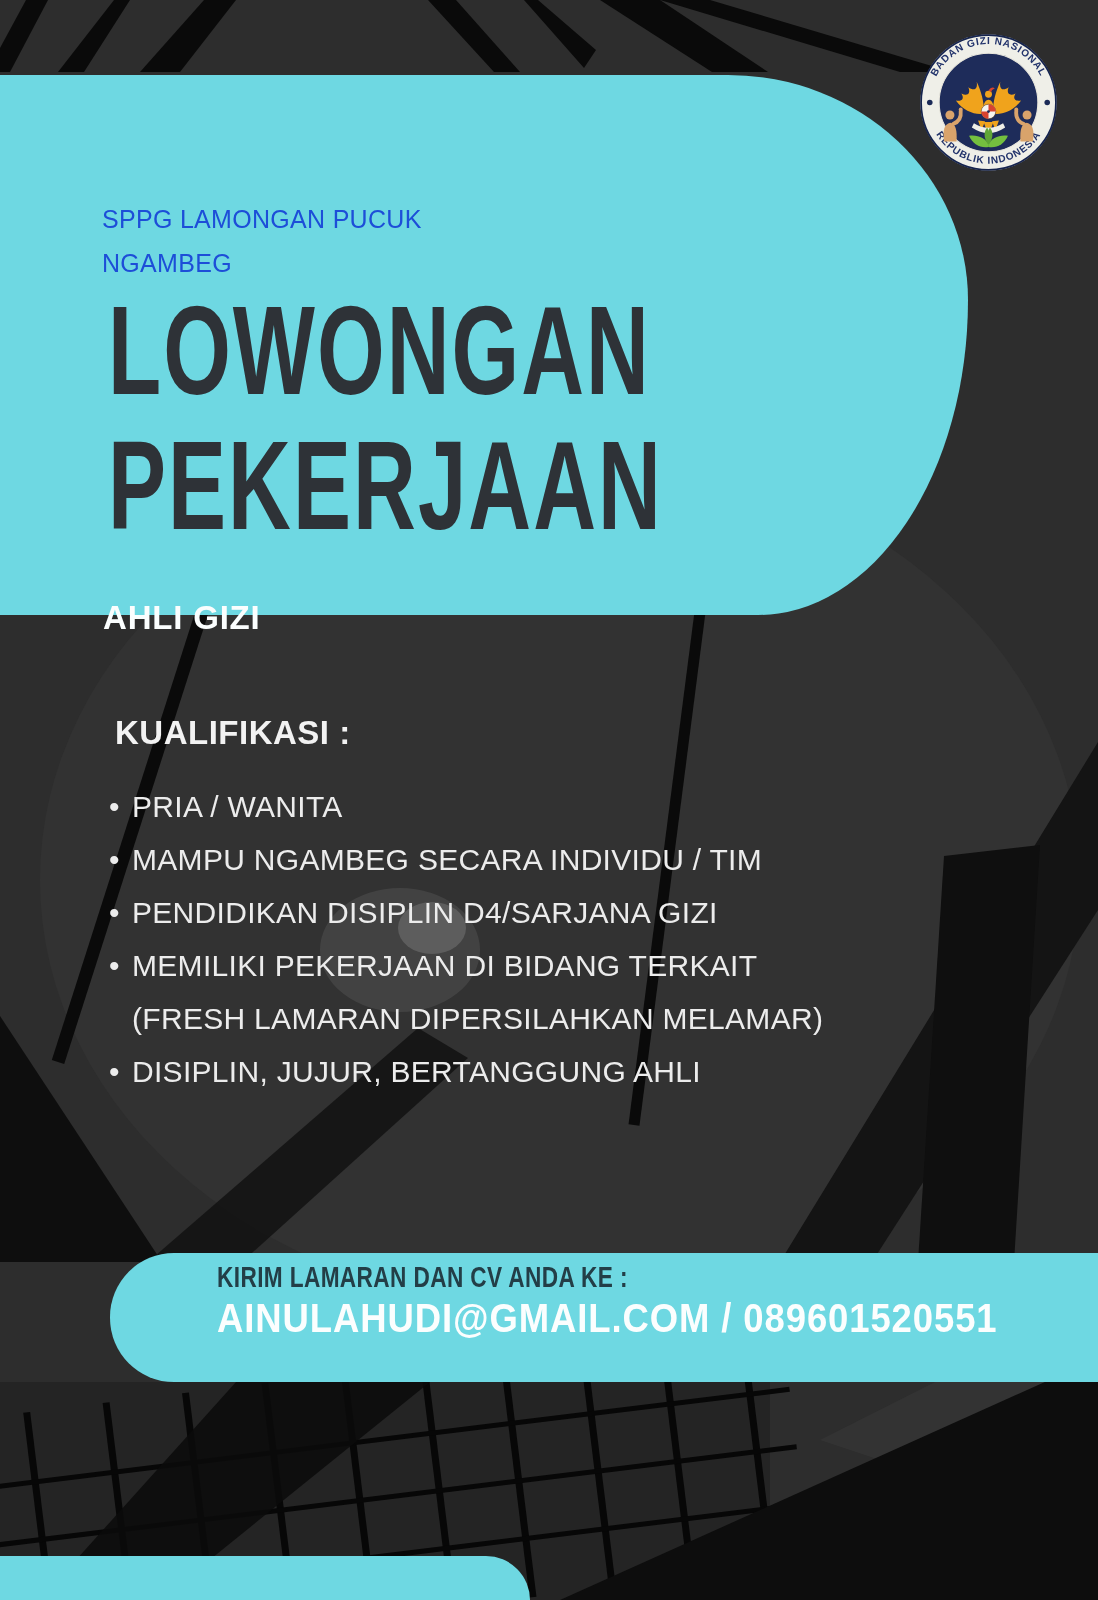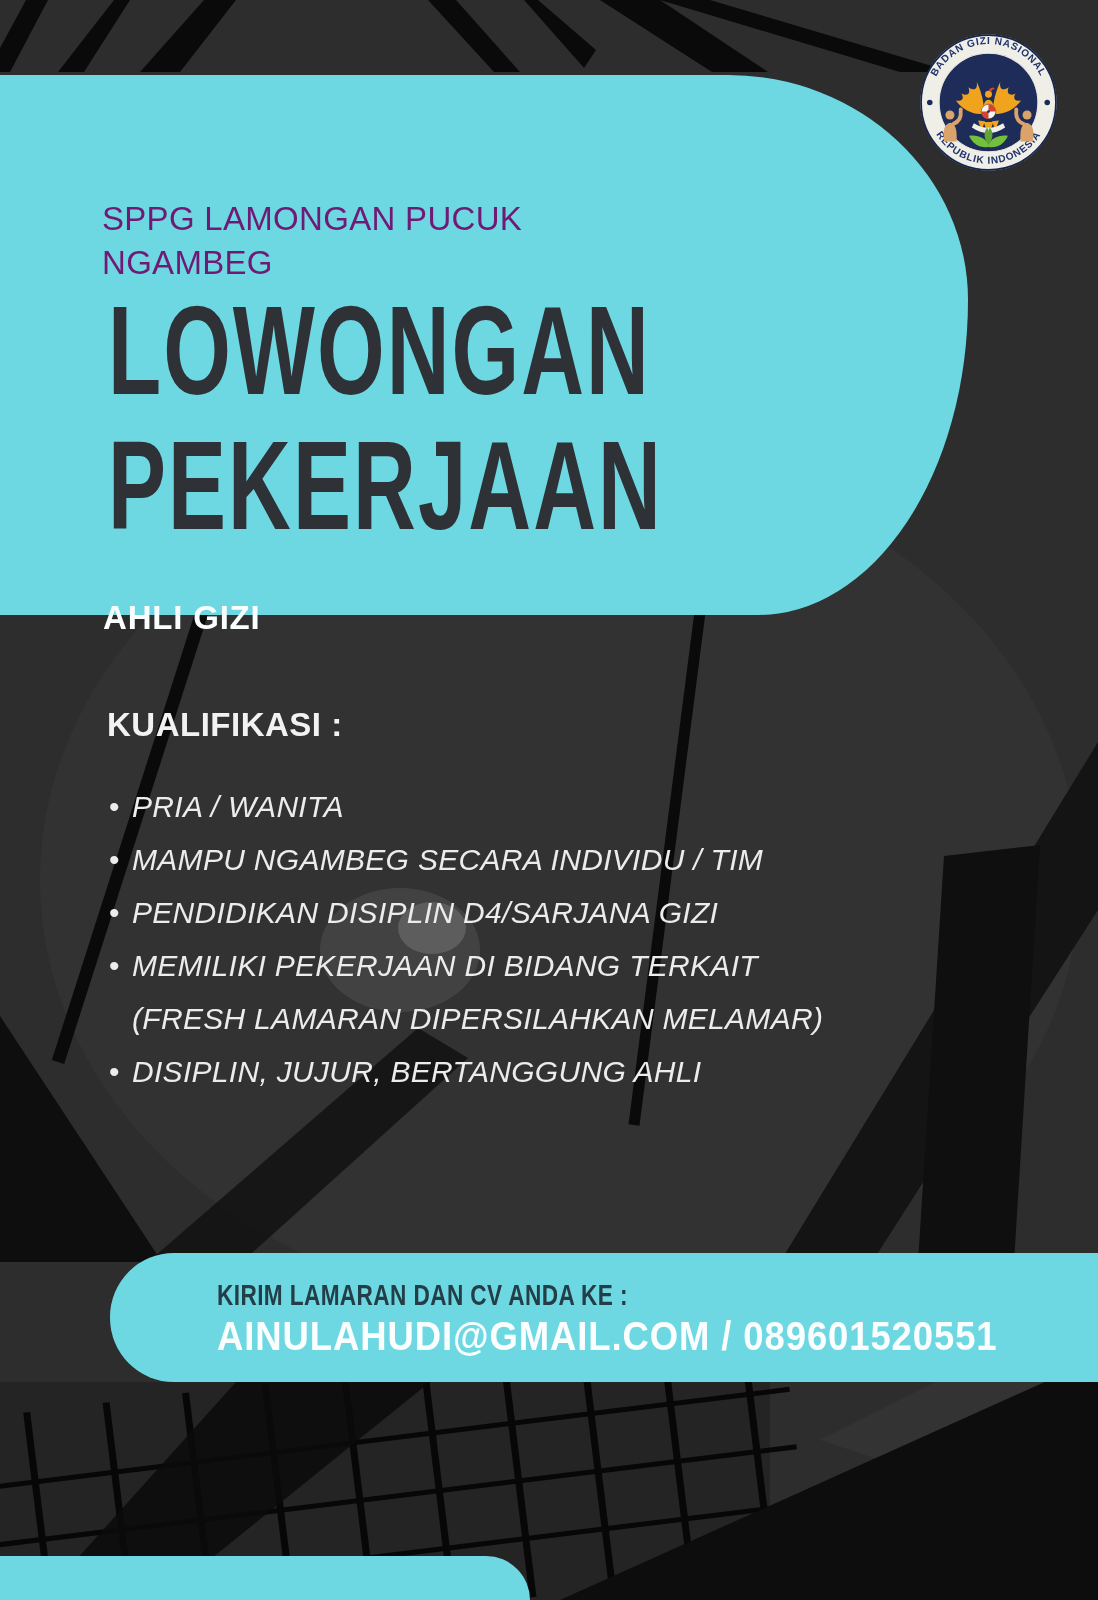--- a/index.html
+++ b/index.html
@@ -10,22 +10,22 @@
   }
   .bg{position:absolute; inset:0; z-index:0;}
   
   .hero{
     position:absolute; left:0; top:75px; width:968px; height:540px;
     background:#6ED8E2; z-index:2;
     border-radius:0 240px 210px 0 / 0 225px 315px 0;
   }
   .org{
     position:absolute; left:102px; top:122px;
-    font-size:33px; line-height:44px; font-weight:400;
-    color:#701a75; letter-spacing:0.3px;
+    font-size:25px; line-height:44px; font-weight:400;
+    color:#1d4ed8; letter-spacing:0.3px;
   }
   .org span{display:block;}
   .title{
     position:absolute; left:108px; top:208px; margin:0;
     font-size:126px; line-height:135px; font-weight:700;
     color:#2E3237; letter-spacing:3px; white-space:nowrap;
     transform:scaleX(0.69); transform-origin:left top;
   }
   .title span{display:block;}
   .position{
@@ -33,38 +33,38 @@
     font-size:33px; line-height:44px; font-weight:700;
     color:#FBFEFE; letter-spacing:0.8px;
   }
   
   .seal{
     position:absolute; left:919px; top:33px; width:139px; height:139px; z-index:3;
   }
   .seal svg{width:100%; height:100%; display:block;}
   
   .quals-heading{
-    position:absolute; left:103px; top:703px; margin:4px; z-index:2;
+    position:absolute; left:103px; top:703px; margin:12px; z-index:2;
     font-size:33px; line-height:36px; font-weight:700;
     color:#F2F2F2; letter-spacing:0.5px;
   }
   .quals{
     position:absolute; left:109px; top:780px; margin:0; padding:0; z-index:2;
     list-style:none;
     font-size:30px; line-height:53px; font-weight:400;
     color:#ECECEC; letter-spacing:0.3px;
   }
   .quals li{position:relative; padding-left:23px; white-space:nowrap;}
   .quals .dot{position:absolute; left:0; top:0; font-size:30px; color:#ECECEC;}
-  .quals .qline{display:block;font-style:italic;}
+  .quals .qline{display:block;}
   
   .contact{
     position:absolute; left:110px; top:1253px; width:988px; height:129px;
     background:#6ED8E2; border-radius:64px 0 0 64px; z-index:2;
-    box-sizing:border-box; padding:26px 0 0 107px;
+    box-sizing:border-box; padding:8px 0 0 107px;
   }
   .contact-label{
     font-size:29px; line-height:32px; font-weight:700;
     color:#233E47; letter-spacing:0.5px; white-space:nowrap;
     transform:scaleX(0.78); transform-origin:left top;
   }
   .contact-value{
     margin-top:3px;
     font-size:41px; line-height:44px; font-weight:700;
     color:#FBFEFE; letter-spacing:1px; white-space:nowrap;

